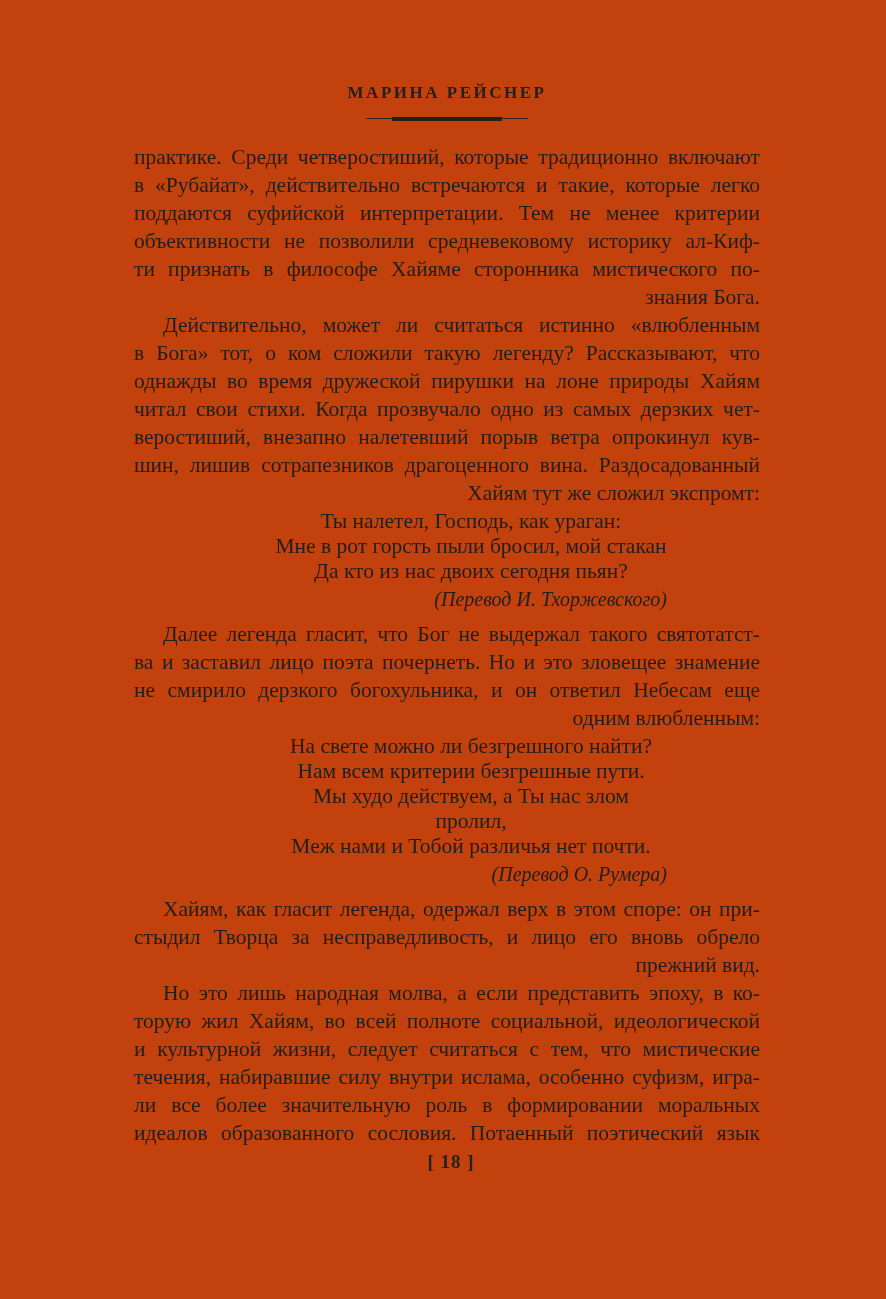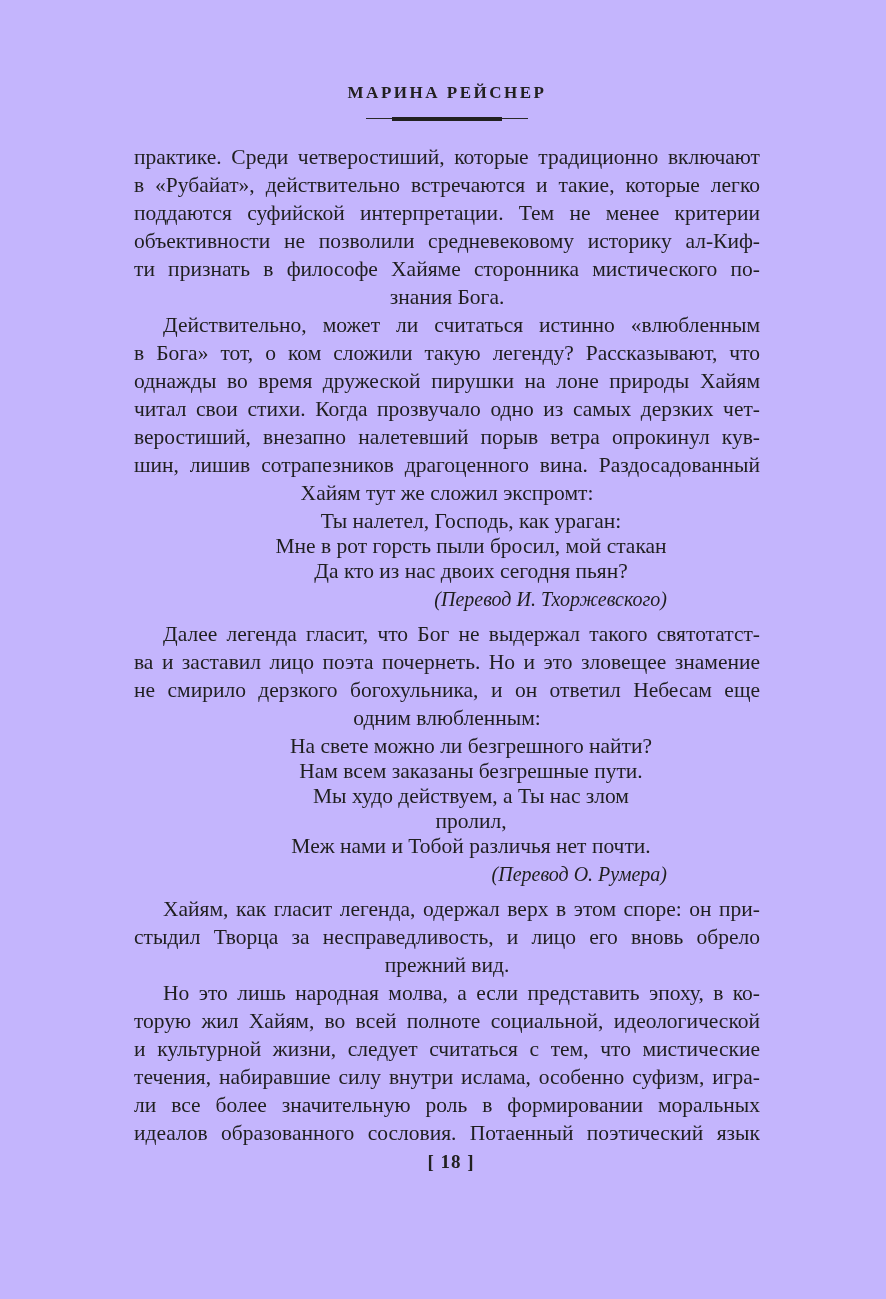--- a/index.html
+++ b/index.html
@@ -4,21 +4,21 @@
 <style>
   html, body {
     margin: 0;
     padding: 0;
     background: #ffffff;
   }
   .page {
     position: relative;
     width: 886px;
     height: 1299px;
-    background: #c4b5fd;
+    background: #c2410c;
     font-family: "Liberation Serif", serif;
     color: #1f1f1f;
     overflow: hidden;
     text-decoration: underline;
   }
   .text-col {
     position: absolute;
     left: 134px;
     top: 83px;
     width: 626px;
@@ -57,21 +57,21 @@
     margin-top: 22px;
     font-size: 21.5px;
     line-height: 28px;
   }
   .para { margin: 0; }
   .para .ln {
     text-align: justify;
     text-align-last: justify;
   }
   .para .ln.end {
-    text-align: center;
+    text-align: right;
     text-align-last: auto;
   }
   .para .ln.ind {
     text-indent: 29px;
   }
   .verse {
     margin: 2px 0 8px 141px;
     width: 392px;
     line-height: 25px;
   }
@@ -140,21 +140,21 @@
 
       <div class="para">
         <div class="ln ind">Далее легенда гласит, что Бог не выдержал такого святотатст-</div>
         <div class="ln">ва и заставил лицо поэта почернеть. Но и это зловещее знамение</div>
         <div class="ln">не смирило дерзкого богохульника, и он ответил Небесам еще</div>
         <div class="ln end">одним влюбленным:</div>
       </div>
 
       <div class="verse">
         <div class="vln">На свете можно ли безгрешного найти?</div>
-        <div class="vln">Нам всем заказаны безгрешные пути.</div>
+        <div class="vln">Нам всем критерии безгрешные пути.</div>
         <div class="vln">Мы худо действуем, а Ты нас злом пролил,</div>
         <div class="vln">Меж нами и Тобой различья нет почти.</div>
         <div class="attr">(Перевод О. Румера)</div>
       </div>
 
       <div class="para">
         <div class="ln ind">Хайям, как гласит легенда, одержал верх в этом споре: он при-</div>
         <div class="ln">стыдил Творца за несправедливость, и лицо его вновь обрело</div>
         <div class="ln end">прежний вид.</div>
       </div>

